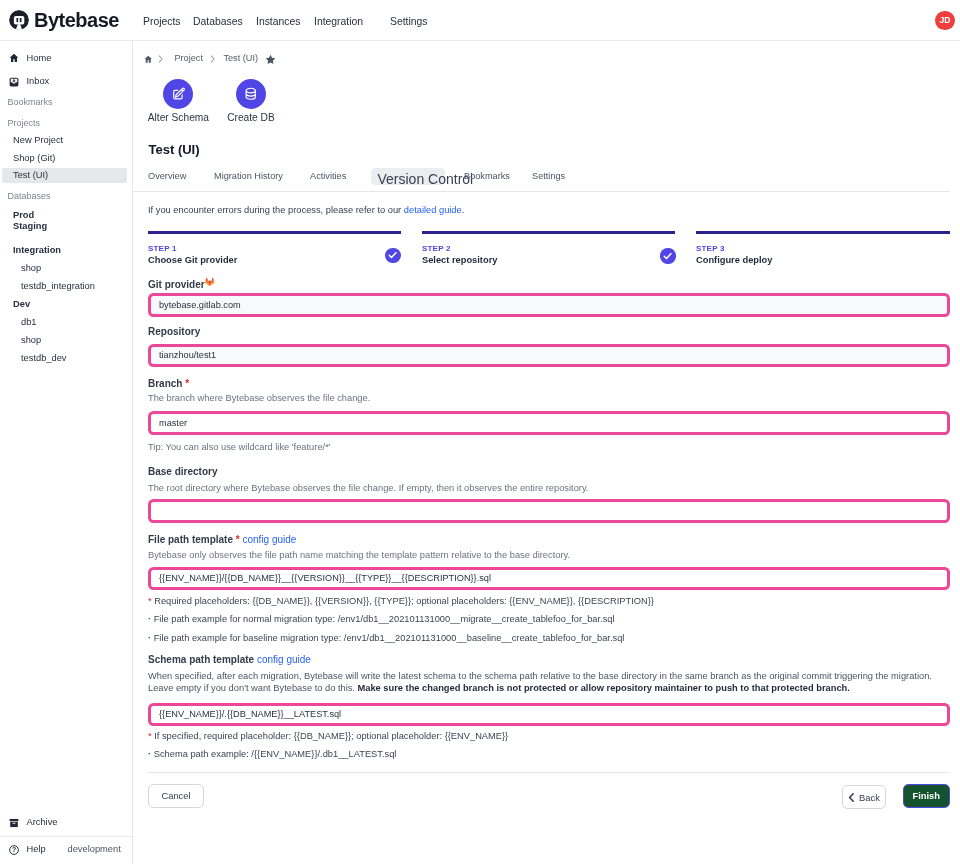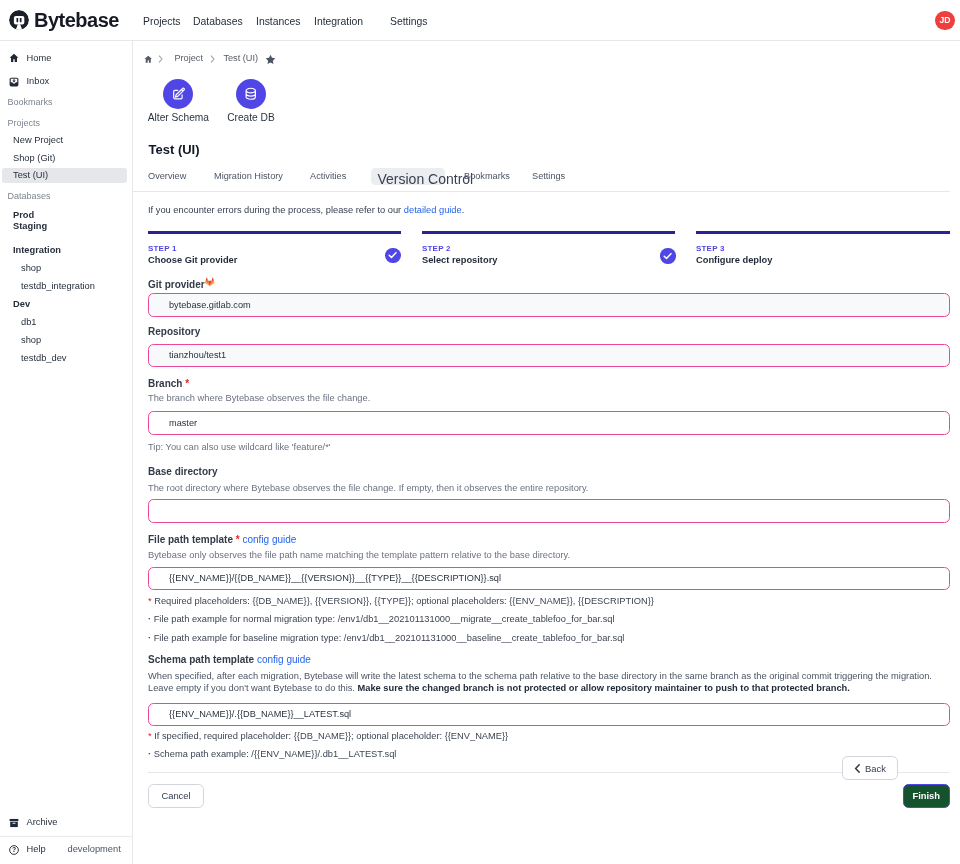--- a/index.html
+++ b/index.html
@@ -2,21 +2,21 @@
 <html><head><meta charset="utf-8">
 <style>
 *{margin:0;padding:0;box-sizing:border-box}
 html,body{width:960px;height:864px;background:#fff;font-family:"Liberation Sans",sans-serif;-webkit-font-smoothing:antialiased}
 #p{position:relative;width:960px;height:864px;overflow:hidden;background:#fff}
 .t{position:absolute;line-height:1;white-space:nowrap}
 .abs{position:absolute}
 .lbl{font-size:10px;font-weight:700;color:#333b48}
 .desc{font-size:9.3px;color:#6b7280}
 .note{font-size:9.3px;color:#3c4553}
-.inp{position:absolute;left:148px;width:801.5px;height:23.5px;border:1px solid #ec4899;border-radius:5.5px;background:#fff;display:flex;align-items:center;padding-left:20px;font-size:9.2px;color:#29323f}
+.inp{position:absolute;left:148px;width:801.5px;height:23.5px;border:3px solid #ec4899;border-radius:5.5px;background:#fff;display:flex;align-items:center;padding-left:8px;font-size:9.2px;color:#29323f}
 .inp.dis{background:#f8f9fa}
 .red{color:#dc2626}
 .blu{color:#2563eb}
 .btn{position:absolute;height:24px;border:1px solid #d2d6dc;border-radius:5.5px;background:#fff;display:flex;align-items:center;justify-content:center;font-size:9.4px;color:#374151}
 .sb{font-size:9.3px;color:#27303d}
 .sbg{font-size:9px;color:#7e8590}
 .stepbar{position:absolute;top:231.2px;height:2.4px;background:#2b2190}
 .steplab{position:absolute;line-height:1;font-size:8px;font-weight:700;color:#4f46e5;letter-spacing:.2px;top:244.6px}
 .steptit{position:absolute;line-height:1;font-size:9.3px;font-weight:600;color:#1f2937;top:255.6px}
 .chk{position:absolute;width:15.2px;height:15.2px;border-radius:50%;background:#4f46e5}
@@ -176,17 +176,17 @@
 <div class="t note" style="left:148px;top:633.6px"><b style="font-weight:700">·</b>&nbsp;File path example for baseline migration type: /env1/db1__202101131000__baseline__create_tablefoo_for_bar.sql</div>
 
 <div class="t lbl" style="left:148px;top:654.9px">Schema path template <span class="blu" style="font-weight:400">config guide</span></div>
 <div class="abs" style="left:148px;top:669.6px;font-size:9.3px;line-height:12.45px;color:#4b5563;white-space:nowrap">When specified, after each migration, Bytebase will write the latest schema to the schema path relative to the base directory in the same branch as the original commit triggering the migration.<br>Leave empty if you don't want Bytebase to do this. <span style="font-weight:700;color:#1f2937">Make sure the changed branch is not protected or allow repository maintainer to push to that protected branch.</span></div>
 <div class="inp" style="top:702.5px">{{ENV_NAME}}/.{{DB_NAME}}__LATEST.sql</div>
 <div class="t note" style="left:148px;top:732px"><span class="red">*</span> If specified, required placeholder: {{DB_NAME}}; optional placeholder: {{ENV_NAME}}</div>
 <div class="t note" style="left:148px;top:750.1px"><b style="font-weight:700">·</b>&nbsp;Schema path example: /{{ENV_NAME}}/.db1__LATEST.sql</div>
 
 <div class="abs" style="left:148px;top:771.8px;width:801.5px;height:1px;background:#e5e7eb"></div>
 <div class="btn" style="left:148px;top:783.5px;width:56px">Cancel</div>
-<div class="btn" style="left:842px;top:756px;width:56px"><svg width="7" height="9" viewBox="0 0 7 9" style="margin-right:4px">
+<div class="btn" style="left:842px;top:785px;width:44px"><svg width="7" height="9" viewBox="0 0 7 9" style="margin-right:4px">
         <polyline points="5.2,0.8 1.6,4.5 5.2,8.2" fill="none" stroke="#2f3845" stroke-width="1.5" stroke-linecap="round" stroke-linejoin="round"></polyline>
       </svg>Back</div>
 <div class="btn" style="left:903px;top:783.5px;width:46.5px;background:#14532d;border-color:#4f46e5;color:#fff;font-weight:600">Finish</div>
 
 </div>
 </body></html>

